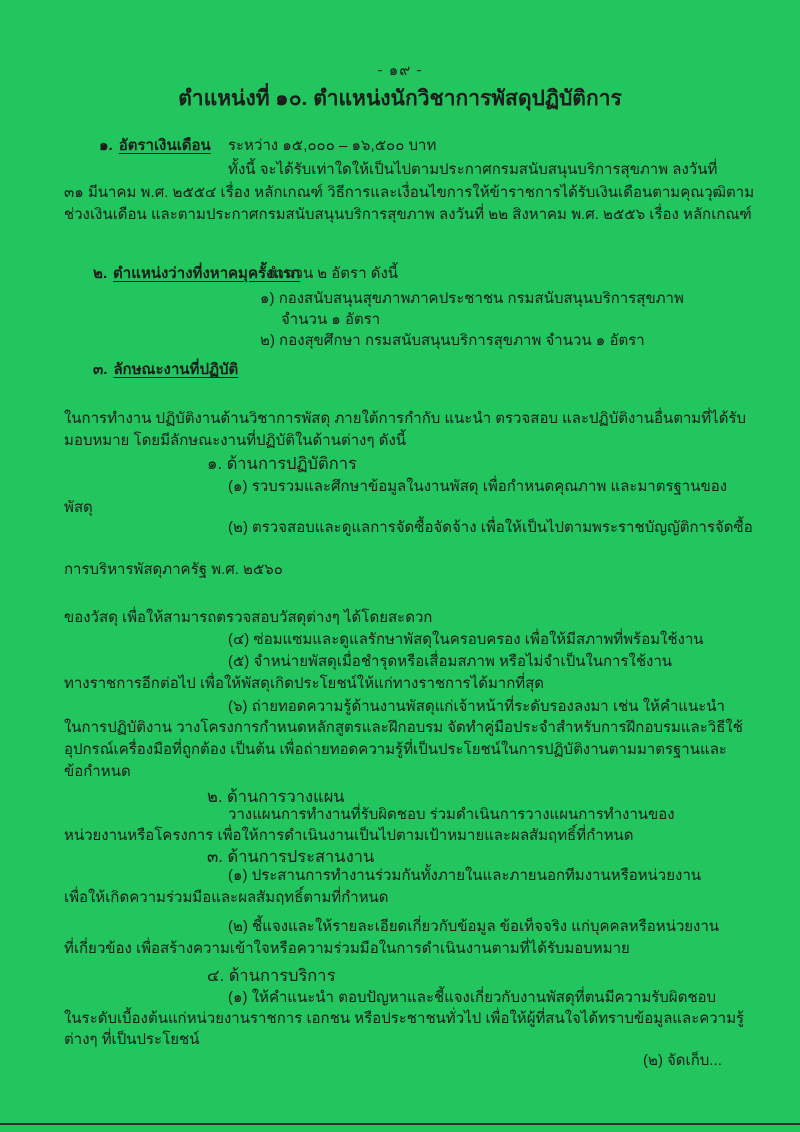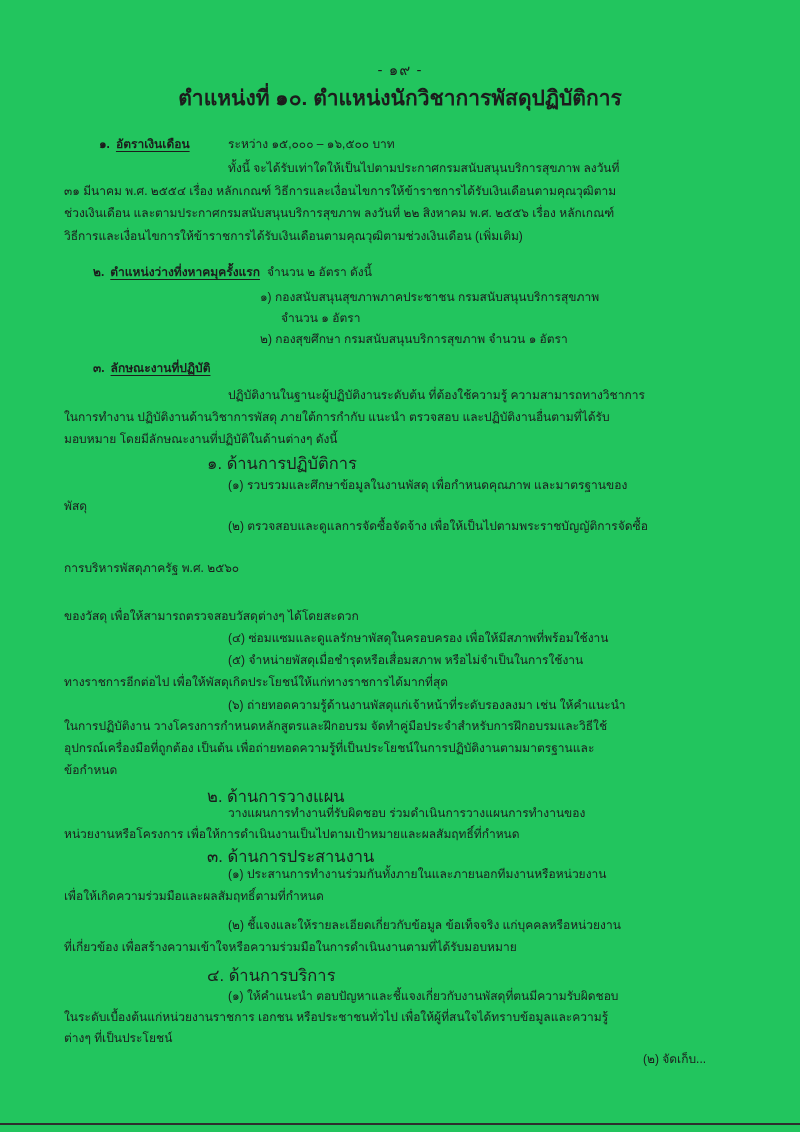--- a/index.html
+++ b/index.html
@@ -1,18 +1,18 @@
 <!DOCTYPE html>
 <html><head>
 <meta charset="utf-8">
 <style>
   html,body{margin:0;padding:0}
   body{width:800px;height:1132px;background:#f5f4f1;font-family:"Liberation Sans",sans-serif}
   .page{position:relative;width:800px;height:1132px;background:#22c55e;color:#1c1c1c;overflow:hidden}
-  .ln{position:absolute;font-size:12px;line-height:21px;white-space:nowrap}
+  .ln{position:absolute;font-size:15px;line-height:21px;white-space:nowrap}
   .center{left:0;right:0;text-align:center}
   .pn{font-size:15px;letter-spacing:1px}
   .title{font-weight:bold;font-size:21px}
   .head{font-weight:bold}
   .head .no{margin-right:6px}
   .u{text-decoration:underline;text-underline-offset:3px}
   .subhead{font-size:16.5px;text-underline-offset:3px}
   .scan-edge{position:absolute;left:0;top:1123px;width:800px;height:2px;background:#2e2e2e}
 </style>
 </head>
@@ -21,30 +21,28 @@
 <div class="page">
 
   <div class="ln center pn" style="top:59px">- ๑๙ -</div>
   <div class="ln center title" style="top:87px">ตำแหน่งที่ ๑๐. ตำแหน่งนักวิชาการพัสดุปฏิบัติการ</div>
 
   <div class="ln head" style="top:134px;left:99px"><span class="no">๑.</span><span class="u">อัตราเงินเดือน</span></div>
   <div class="ln" style="top:134px;left:228px">ระหว่าง ๑๕,๐๐๐ – ๑๖,๕๐๐ บาท</div>
   <div class="ln" style="top:158px;left:228px">ทั้งนี้ จะได้รับเท่าใดให้เป็นไปตามประกาศกรมสนับสนุนบริการสุขภาพ ลงวันที่</div>
   <div class="ln" style="top:181px;left:64px">๓๑ มีนาคม พ.ศ. ๒๕๕๔ เรื่อง หลักเกณฑ์ วิธีการและเงื่อนไขการให้ข้าราชการได้รับเงินเดือนตามคุณวุฒิตาม</div>
   <div class="ln" style="top:203px;left:64px">ช่วงเงินเดือน และตามประกาศกรมสนับสนุนบริการสุขภาพ ลงวันที่ ๒๒ สิงหาคม พ.ศ. ๒๕๕๖ เรื่อง หลักเกณฑ์</div>
-  <div class="ln" style="top:226px;left:64px">วิธีการและเงื่อนไขการให้ข้าราชการได้รับเงินเดือนตามคุณวุฒิตามช่วงเงินเดือน (เพิ่มเติม)</div>
 
   <div class="ln head" style="top:262px;left:93px"><span class="no">๒.</span><span class="u">ตำแหน่งว่างที่งหาคมุครั้งแรก</span></div>
   <div class="ln" style="top:262px;left:267px">จำนวน ๒ อัตรา ดังนี้</div>
   <div class="ln" style="top:287px;left:260px">๑) กองสนับสนุนสุขภาพภาคประชาชน กรมสนับสนุนบริการสุขภาพ</div>
   <div class="ln" style="top:308px;left:281px">จำนวน ๑ อัตรา</div>
   <div class="ln" style="top:329px;left:260px">๒) กองสุขศึกษา กรมสนับสนุนบริการสุขภาพ จำนวน ๑ อัตรา</div>
 
   <div class="ln head" style="top:358px;left:93px"><span class="no">๓.</span><span class="u">ลักษณะงานที่ปฏิบัติ</span></div>
-  <div class="ln" style="top:385px;left:228px">ปฏิบัติงานในฐานะผู้ปฏิบัติงานระดับต้น ที่ต้องใช้ความรู้ ความสามารถทางวิชาการ</div>
   <div class="ln" style="top:407px;left:64px">ในการทำงาน ปฏิบัติงานด้านวิชาการพัสดุ ภายใต้การกำกับ แนะนำ ตรวจสอบ และปฏิบัติงานอื่นตามที่ได้รับ</div>
   <div class="ln" style="top:429px;left:64px">มอบหมาย โดยมีลักษณะงานที่ปฏิบัติในด้านต่างๆ ดังนี้</div>
 
   <div class="ln subhead" style="top:453px;left:207px">๑. ด้านการปฏิบัติการ</div>
   <div class="ln" style="top:475px;left:228px">(๑) รวบรวมและศึกษาข้อมูลในงานพัสดุ เพื่อกำหนดคุณภาพ และมาตรฐานของ</div>
   <div class="ln" style="top:496px;left:64px">พัสดุ</div>
   <div class="ln" style="top:516px;left:228px">(๒) ตรวจสอบและดูแลการจัดซื้อจัดจ้าง เพื่อให้เป็นไปตามพระราชบัญญัติการจัดซื้อ</div>
   <div class="ln" style="top:558px;left:64px">การบริหารพัสดุภาครัฐ พ.ศ. ๒๕๖๐</div>
   <div class="ln" style="top:606px;left:64px">ของวัสดุ เพื่อให้สามารถตรวจสอบวัสดุต่างๆ ได้โดยสะดวก</div>
   <div class="ln" style="top:628px;left:228px">(๔) ซ่อมแซมและดูแลรักษาพัสดุในครอบครอง เพื่อให้มีสภาพที่พร้อมใช้งาน</div>

